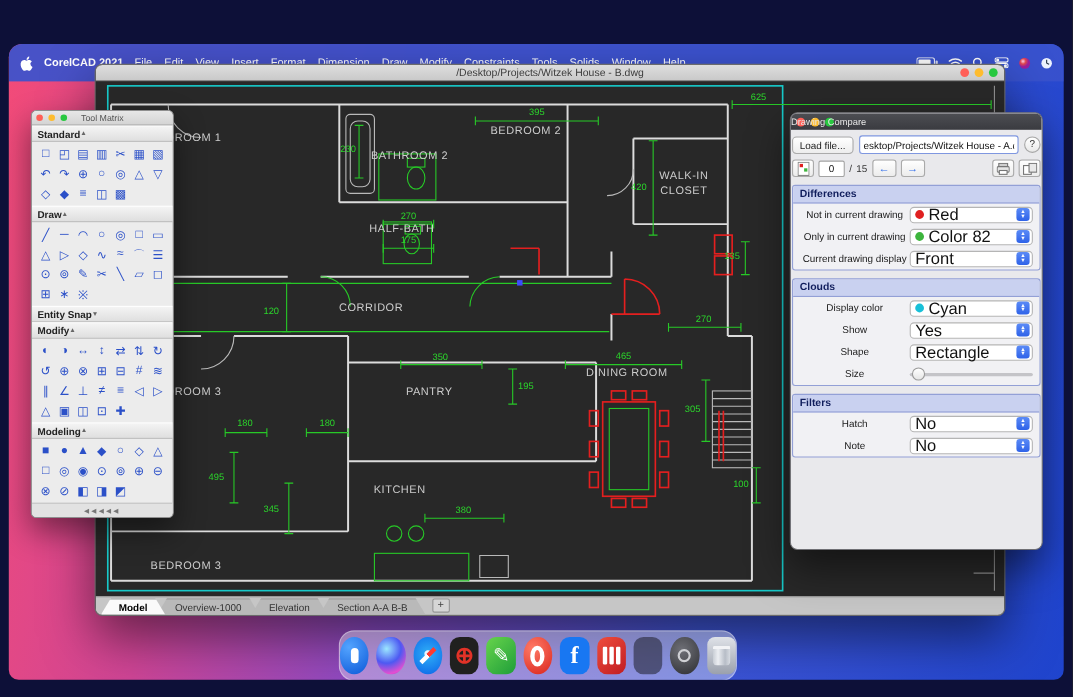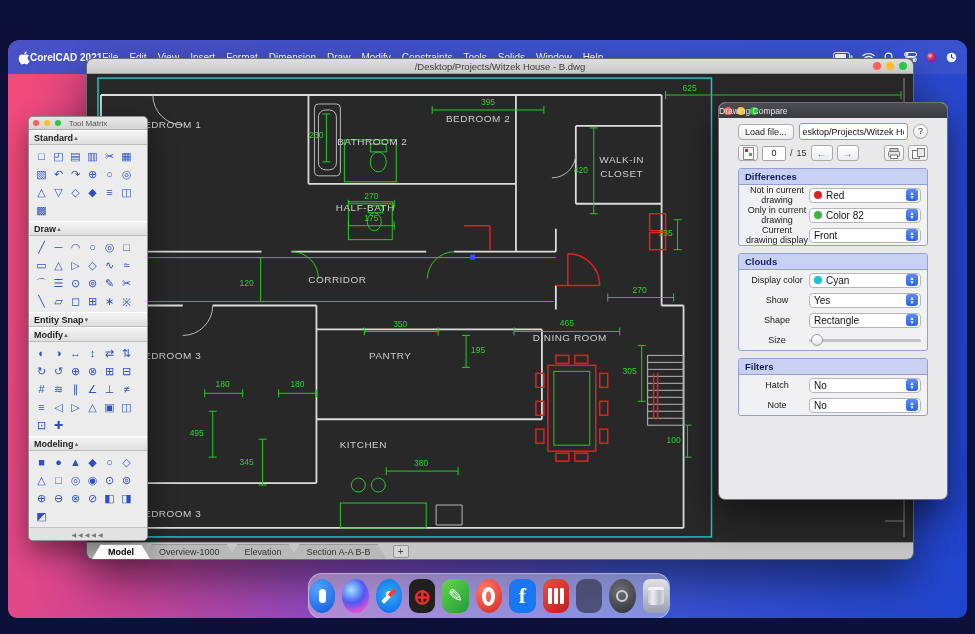--- a/index.html
+++ b/index.html
@@ -7,21 +7,21 @@
   body { font-family:"Liberation Sans", sans-serif; background:#0d1038; overflow:hidden; position:relative; }
 
   
   .desktop { position:absolute; left:8px; top:40px; width:959px; height:578px;
     border-radius:12px 12px 9px 9px; overflow:hidden;
     background:linear-gradient(100deg,#f34b78 0%,#cf4596 20%,#8a4ac4 40%,#3e55d6 68%,#1f44cd 100%); }
 
   
   .menubar { position:absolute; left:0; top:0; width:100%; height:34px;
     background:rgba(58,82,205,.92); display:flex; align-items:center; color:#fff;
-    font-size:10px; padding:0 10px; }
+    font-size:10px; padding:0 10px; gap:10px; }
   .menubar .apple { width:12px; height:13px; display:inline-flex; }
   .menubar .appname { font-weight:bold; font-size:10px; }
   .menus { display:flex; gap:11px; }
   .menus span { cursor:default; }
   .status { margin-left:auto; display:flex; align-items:center; gap:9px; }
   .status svg { display:block; }
 
   
   .cadwin { position:absolute; left:78px; top:18px; width:828px; height:502px;
     border-radius:7px; box-shadow:0 20px 45px rgba(0,0,0,.5); background:#262626;
@@ -40,30 +40,30 @@
   .walls .thin { stroke-width:1; stroke:#b9b9b9; }
   .faint { stroke:#8f8f8f; stroke-width:1; fill:none; }
   .grn { stroke:#27c927; stroke-width:1; fill:none; }
   .red { stroke:#e41f1f; stroke-width:1.5; fill:none; }
   .grip { fill:#3c4cff; }
   text.room { fill:#cdcdcd; font-size:10px; letter-spacing:.5px; }
   text.dim { fill:#2bd42b; font-size:8.5px; text-anchor:middle; }
 
   
   .tabstrip { position:absolute; left:0; bottom:0; width:100%; height:17px;
-    background:#c6c6c6; border-top:1px solid #969696; display:flex; align-items:flex-end; padding-left:12px; }
+    background:#c6c6c6; border-top:1px solid #969696; display:flex; align-items:center; padding-left:12px; }
   .tab { height:15px; display:flex; align-items:center; padding:0 16px; font-size:9px;
     color:#333; background:#b9b9b9; clip-path:polygon(9px 0,calc(100% - 9px) 0,100% 100%,0 100%);
     margin-left:-7px; border-top:1px solid #9a9a9a; }
   .tab.active { background:#fafafa; font-weight:bold; color:#000; z-index:2; }
   .addtab { width:16px; height:13px; margin-left:6px; margin-bottom:1px; background:#d6d6d6;
     border:1px solid #949494; border-radius:2px; font-size:10px; line-height:11px; text-align:center; color:#444; }
 
   
-  .palette { position:absolute; left:20px; top:76px; width:120px; background:#ececec;
+  .palette { position:absolute; left:20px; top:60px; width:130px; background:#ececec;
     border:1px solid #8f8f8f; border-radius:5px; box-shadow:0 12px 28px rgba(0,0,0,.45); overflow:hidden; }
   .pal-title { height:13px; background:linear-gradient(#e7e7e7,#d4d4d4); border-bottom:1px solid #ababab;
     display:flex; align-items:center; padding:0 4px; position:relative; }
   .pal-title .light { width:6px; height:6px; }
   .pal-title .t { position:absolute; left:0; right:0; text-align:center; font-size:8px; color:#555; }
   .sect-h { height:15px; background:linear-gradient(#f4f4f4,#dfdfdf); border-top:1px solid #fff;
     border-bottom:1px solid #bdbdbd; display:flex; align-items:center; justify-content:flex-start;
     padding:0 5px; font-size:9px; font-weight:bold; color:#222; }
   .sect-h .arr { font-size:6px; color:#666; }
   .icons { display:flex; flex-wrap:wrap; padding:2px 4px; }
@@ -72,21 +72,21 @@
   .pal-foot { height:13px; display:flex; align-items:center; justify-content:center;
     font-size:6px; color:#777; letter-spacing:2px; background:#e2e2e2; border-top:1px solid #c4c4c4; }
 
   
   .compare { position:absolute; left:710px; top:62px; width:230px; height:398px; background:#e9e9ec;
     border:1px solid #6f6f74; border-radius:7px; box-shadow:0 16px 36px rgba(0,0,0,.5); overflow:hidden;
     font-size:9.5px; }
   .cmp-title { height:15px; background:linear-gradient(#4d4e53,#3a3b40); display:flex; align-items:center;
     padding:0 5px; position:relative; }
   .cmp-title .t { position:absolute; left:0; right:0; color:#e8e8e8; font-size:8.5px; }
-  .cmp-body { padding:5px 19px; }
+  .cmp-body { padding:5px 1px; }
   .row1 { display:flex; align-items:center; gap:5px; }
   .btn { background:linear-gradient(#fff,#ededed); border:1px solid #ababab; border-radius:4px;
     font-size:9px; color:#222; padding:2px 6px; white-space:nowrap; }
   .pathfield { flex:1; min-width:0; height:17px; border:1px solid #7f97e0; border-radius:3px;
     background:#fff; font-size:9px; padding:0 3px; color:#111; font-family:"Liberation Sans",sans-serif; }
   .helpbtn { width:15px; height:15px; border-radius:50%; background:linear-gradient(#fff,#e9e9e9);
     border:1px solid #a7a7a7; font-size:9px; text-align:center; line-height:13px; color:#333; }
   .row2 { display:flex; align-items:center; gap:4px; margin-top:5px; }
   .tool { width:20px; height:16px; background:linear-gradient(#fff,#ececec); border:1px solid #aaa;
     border-radius:3px; display:flex; align-items:center; justify-content:center; }
@@ -97,21 +97,21 @@
     border-radius:3px; color:#2e6bea; font-size:10px; display:flex; align-items:center; justify-content:center; }
   .spacer { flex:1; }
   .group { border:1px solid #93a0d6; border-radius:3px; margin-top:7px; background:#f1f1f4; overflow:hidden; }
   .group-h { background:#c9d1f0; border-bottom:1px solid #93a0d6; padding:2px 6px;
     font-weight:bold; font-size:9.5px; color:#101d5c; }
   .crow { display:flex; align-items:center; height:20px; padding:0 6px; }
   .crow .lbl { flex:1; font-size:9px; color:#1a1a1a;text-align:center; }
   .dd { width:112px; height:15px; background:#fff; border:1px solid #b5b5b5; border-radius:4px;
     display:flex; align-items:center; padding:0 2px 0 4px; gap:4px; }
   .dot { width:8px; height:8px; border-radius:50%; flex:none; }
-  .ddtext { flex:1; font-size:10px; color:#111; white-space:nowrap; overflow:hidden; }
+  .ddtext { flex:1; font-size:15px; color:#111; white-space:nowrap; overflow:hidden; }
   .ddbtn { width:12px; height:12px; background:linear-gradient(#5b8bf7,#2e62e8); border-radius:3px;
     display:flex; flex-direction:column; align-items:center; justify-content:center; color:#fff; }
   .ddbtn i { font-style:normal; font-size:5px; line-height:4px; }
   .slider { width:112px; display:flex; align-items:center; }
   .slider .track { flex:1; height:3px; background:#c4c4c8; border-radius:2px; position:relative; }
   .slider .knob { position:absolute; left:2px; top:-5px; width:12px; height:12px; border-radius:50%;
     background:linear-gradient(#fff,#e6e6e6); border:1px solid #9a9a9a; }
 
   
   .dock { position:absolute; left:300px; top:533px; width:362px; height:46px;

